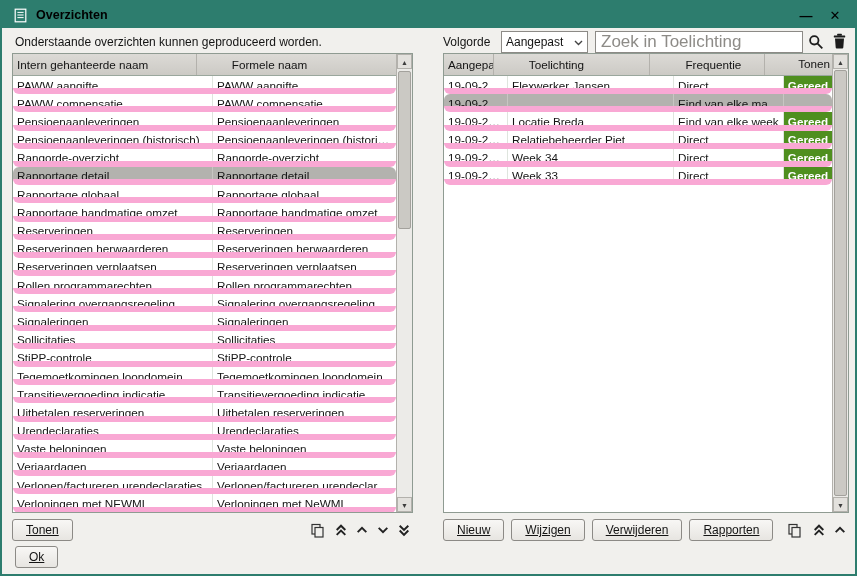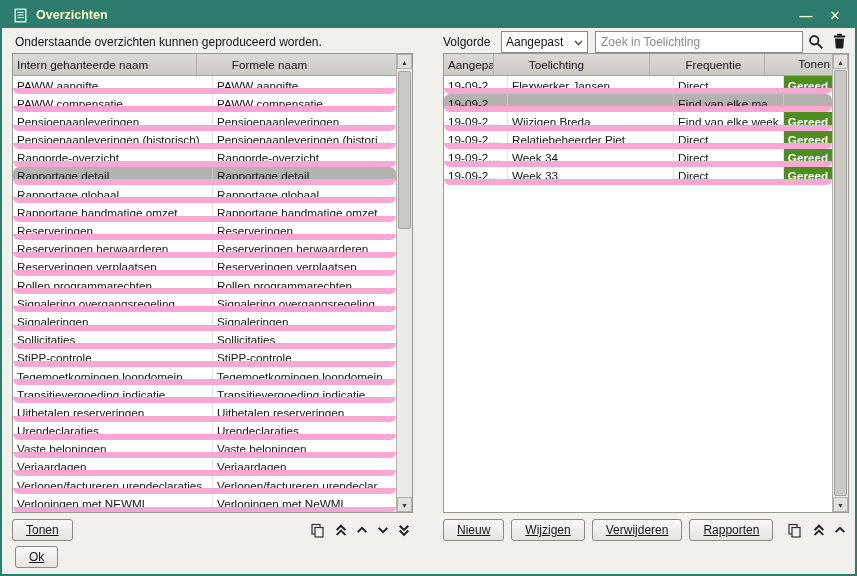--- a/index.html
+++ b/index.html
@@ -4,21 +4,21 @@
 <style>
   * { box-sizing: border-box; margin: 0; padding: 0; }
   html, body { width: 857px; height: 576px; }
   body { font-family: "Liberation Sans", "DejaVu Sans", sans-serif; font-size: 12px; color: #141414; background: #d9d9d9; }
 
   .window { position: absolute; left: 0; top: 0; width: 857px; height: 576px;
             border: 2px solid #2d7d6e; background: #f1f0ed; overflow: hidden; }
 
   
   .titlebar { position: absolute; left: 0; top: 0; right: 0; height: 26px; background: #2d7d6e;
-              color: #fef9c3; display: flex; align-items: center; gap: 7px; padding: 0 9px; }
+              color: #000000; display: flex; align-items: center; gap: 7px; padding: 0 9px; }
   .titlebar .title { font-weight: bold; font-size: 12.5px; white-space: nowrap; }
   .tb-spacer { flex: 1; }
   .tb-btn { width: 22px; text-align: center; font-size: 13px; font-weight: bold; cursor: default; }
 
   
   .desc { position: absolute; left: 13px; top: 33px; white-space: nowrap; }
 
   
   .tablebox { position: absolute; background: #fff; border: 1px solid #8f9b92; display: flex; overflow: hidden; }
   .left-table  { left: 10px;  top: 51px; width: 401px; height: 460px; }
@@ -60,21 +60,21 @@
   .icon-gap { margin-left: 3px; }
   .ok-btn { position: absolute; left: 13px; top: 544px; padding: 0 21px; }
 
   
   .ctrl-label { position: absolute; left: 441px; top: 33px; }
   .combo { position: absolute; left: 499px; top: 29px; width: 87px; height: 22px; background: #fff;
            border: 1px solid #8c8a86; display: flex; align-items: center; padding: 0 4px; cursor: default; }
   .combo .val { flex: 1; overflow: hidden; white-space: nowrap; }
   .combo .combo-arrow { flex: 0 0 13px; text-align: right; }
   .search-input { position: absolute; left: 593px; top: 29px; width: 208px; height: 22px;
-                  border: 1px solid #8c8a86; background: #fff; padding: 0 5px; font-family: inherit; font-size: 12px; }
+                  border: 1px solid #8c8a86; background: #fff; padding: 0 5px; font-family: inherit; font-size: 17px; }
   .search-input::placeholder { color: #8d8b87; }
   .search-btn { position: absolute; left: 805px; top: 31px; }
   .trash-btn  { position: absolute; left: 828px; top: 30px; }
 </style>
 </head>
 <body>
 
 <div class="window">
 
   <div class="titlebar">
@@ -283,21 +283,21 @@
             <div class="tcell rc3 status-ok">Gereed</div>
           </div>
           <div class="trow selected">
             <div class="tcell rc0">19-09-2023</div>
             <div class="tcell rc1"></div>
             <div class="tcell rc2">Eind van elke maand</div>
             <div class="tcell rc3"></div>
           </div>
           <div class="trow">
             <div class="tcell rc0">19-09-2023</div>
-            <div class="tcell rc1">Wijzigen Breda</div>
+            <div class="tcell rc1">Locatie Breda</div>
             <div class="tcell rc2">Eind van elke week</div>
             <div class="tcell rc3 status-ok">Gereed</div>
           </div>
           <div class="trow">
             <div class="tcell rc0">19-09-2023</div>
             <div class="tcell rc1">Relatiebeheerder Piet</div>
             <div class="tcell rc2">Direct</div>
             <div class="tcell rc3 status-ok">Gereed</div>
           </div>
           <div class="trow">

